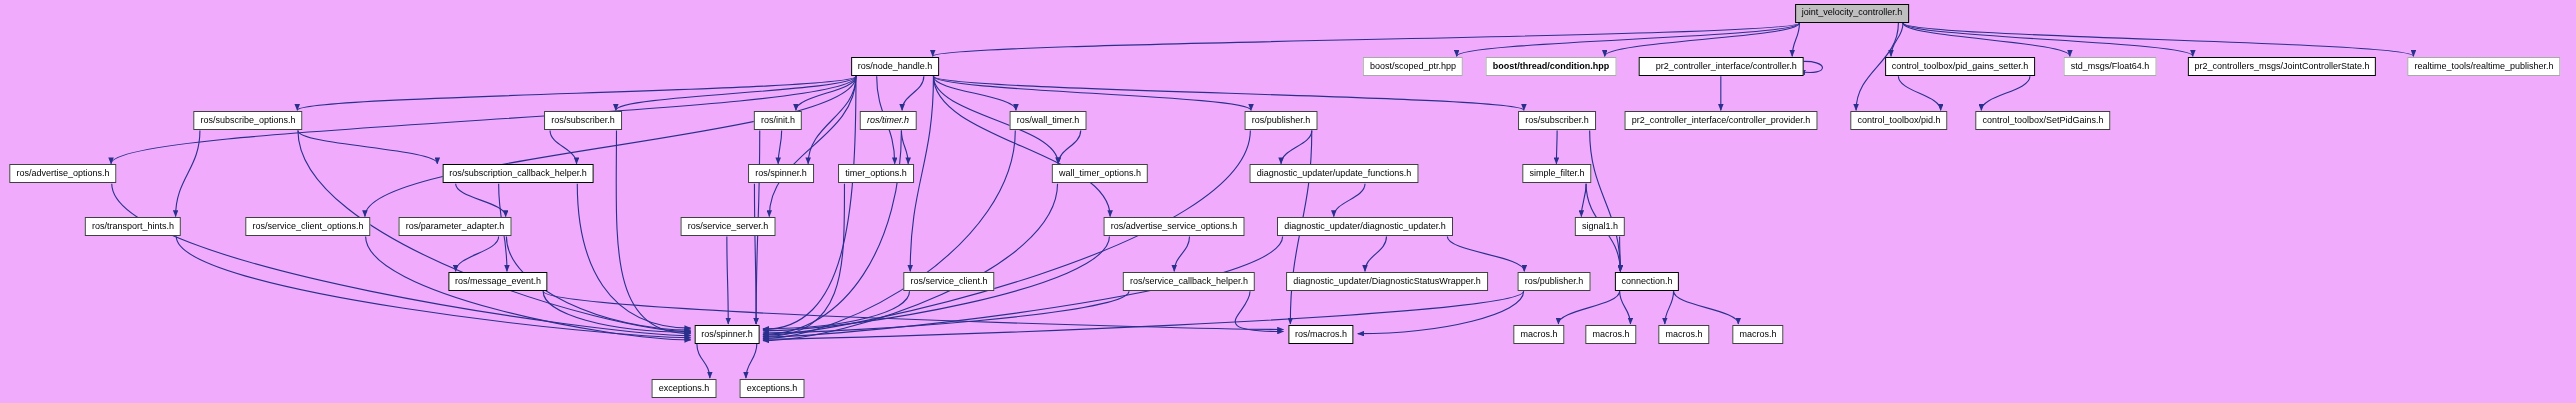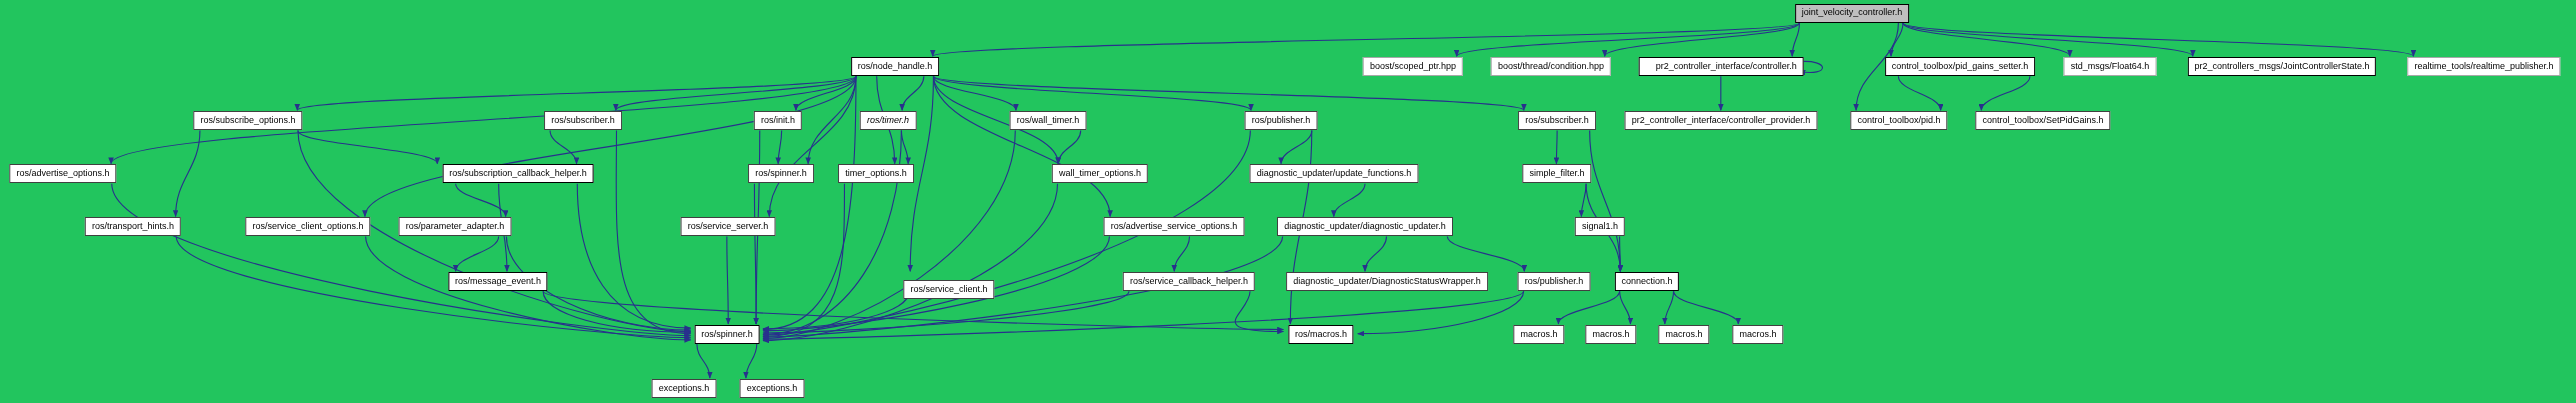--- a/index.html
+++ b/index.html
@@ -1,18 +1,18 @@
 <!DOCTYPE html>
 <html style="font-size:11px"><head>
 <meta charset="utf-8">
 <style>
   html,body{margin:0;padding:0;background:#ffffff;}
   #graph{
     position:relative;width:2576px;height:403px;overflow:hidden;
-    font-family:"Liberation Sans",sans-serif;background:#22c55e;
+    font-family:"Liberation Sans",sans-serif;background:#f0abfc;
   }
   #edge-layer{position:absolute;left:0;top:0;z-index:1;}
   .node{
     position:absolute;transform:translateX(-50%);
     box-sizing:border-box;height:19.4px;
     background:#ffffff;border:0.7px solid #404040;color:#000;
     font-size:9px;line-height:9.7px;padding:4.2px 6.2px 3.5px;
     white-space:nowrap;z-index:2;cursor:pointer;
   }
   .node.bold{border:1.4px solid #000;padding:3.5px 5.6px 2.8px;}
@@ -105,21 +105,21 @@
       <path d="M2334.1328125,420 C2334.1328125,441.15 2349.734375,445.85 2349.734375,467" fill="none" stroke="#28308c" stroke-width="1.6" marker-end="url(#arr)"></path>
       <path d="M2411.8671875,420 C2411.8671875,441.15 2399.265625,445.85 2399.265625,467" fill="none" stroke="#28308c" stroke-width="1.6" marker-end="url(#arr)"></path>
       <path d="M2411.8671875,420 C2411.8671875,441.15 2505.265625,445.85 2505.265625,467" fill="none" stroke="#28308c" stroke-width="1.6" marker-end="url(#arr)"></path>
       <path d="M1003.8125,496 C1003.8125,518.05 1022.5,522.95 1022.5,545" fill="none" stroke="#28308c" stroke-width="1.6" marker-end="url(#arr)"></path>
       <path d="M1090.1875,496 C1090.1875,518.05 1074.5,522.95 1074.5,545" fill="none" stroke="#28308c" stroke-width="1.6" marker-end="url(#arr)"></path>
       <path d="M2591.890625,89 C2637.890625,85 2637.890625,111 2592.890625,103" fill="none" stroke="#28308c" stroke-width="1.6" marker-end="url(#arr)"></path>
     </svg>
 <div class="node root" style="left: 1852px; top: 3.5px;">joint_velocity_controller.h</div>
     <div class="node bold" style="left: 895px; top: 57px;">ros/node_handle.h</div>
     <div class="node grey" style="left: 1413px; top: 57px;">boost/scoped_ptr.hpp</div>
-    <div class="node grey" style="left: 1551px; top: 57px;">boost/thread/condition.hpp</div>
+    <div class="node grey" style="left: 1551px; top: 57px; font-weight: bold;">boost/thread/condition.hpp</div>
     <div class="node bold" style="left: 1721px; top: 57px; padding-left: 16px;">pr2_controller_interface/controller.h</div>
     <div class="node bold" style="left: 1960px; top: 57px;">control_toolbox/pid_gains_setter.h</div>
     <div class="node grey" style="left: 2110px; top: 57px;">std_msgs/Float64.h</div>
     <div class="node bold" style="left: 2282px; top: 57px;">pr2_controllers_msgs/JointControllerState.h</div>
     <div class="node grey" style="left: 2484px; top: 57px;">realtime_tools/realtime_publisher.h</div>
     <div class="node" style="left: 248px; top: 111px;">ros/subscribe_options.h</div>
     <div class="node" style="left: 583px; top: 111px;">ros/subscriber.h</div>
     <div class="node" style="left: 778px; top: 111px;">ros/init.h</div>
     <div class="node" style="left: 888px; top: 111px; font-style: italic;">ros/timer.h</div>
     <div class="node" style="left: 1048px; top: 111px;">ros/wall_timer.h</div>
@@ -136,21 +136,21 @@
     <div class="node" style="left: 1334px; top: 164px;">diagnostic_updater/update_functions.h</div>
     <div class="node" style="left: 1557px; top: 164px;">simple_filter.h</div>
     <div class="node" style="left: 133px; top: 217px;">ros/transport_hints.h</div>
     <div class="node" style="left: 308px; top: 217px;">ros/service_client_options.h</div>
     <div class="node" style="left: 455px; top: 217px;">ros/parameter_adapter.h</div>
     <div class="node" style="left: 728px; top: 217px;">ros/service_server.h</div>
     <div class="node" style="left: 1174px; top: 217px;">ros/advertise_service_options.h</div>
     <div class="node" style="left: 1365px; top: 217px;">diagnostic_updater/diagnostic_updater.h</div>
     <div class="node" style="left: 1600px; top: 217px;">signal1.h</div>
     <div class="node bold" style="left: 498px; top: 272px;">ros/message_event.h</div>
-    <div class="node" style="left: 949px; top: 272px; margin-top: 8px;">ros/service_client.h</div>
+    <div class="node" style="left: 949px; top: 272px;">ros/service_client.h</div>
     <div class="node" style="left: 1189px; top: 272px;">ros/service_callback_helper.h</div>
     <div class="node" style="left: 1387px; top: 272px;">diagnostic_updater/DiagnosticStatusWrapper.h</div>
     <div class="node" style="left: 1554px; top: 272px;">ros/publisher.h</div>
     <div class="node bold" style="left: 1647px; top: 272px;">connection.h</div>
     <div class="node bold" style="left: 727px; top: 325px;">ros/spinner.h</div>
     <div class="node bold" style="left: 1321px; top: 325px;">ros/macros.h</div>
     <div class="node" style="left: 1539px; top: 325px;">macros.h</div>
     <div class="node" style="left: 1611px; top: 325px;">macros.h</div>
     <div class="node" style="left: 1684px; top: 325px;">macros.h</div>
     <div class="node" style="left: 1758px; top: 325px;">macros.h</div>

